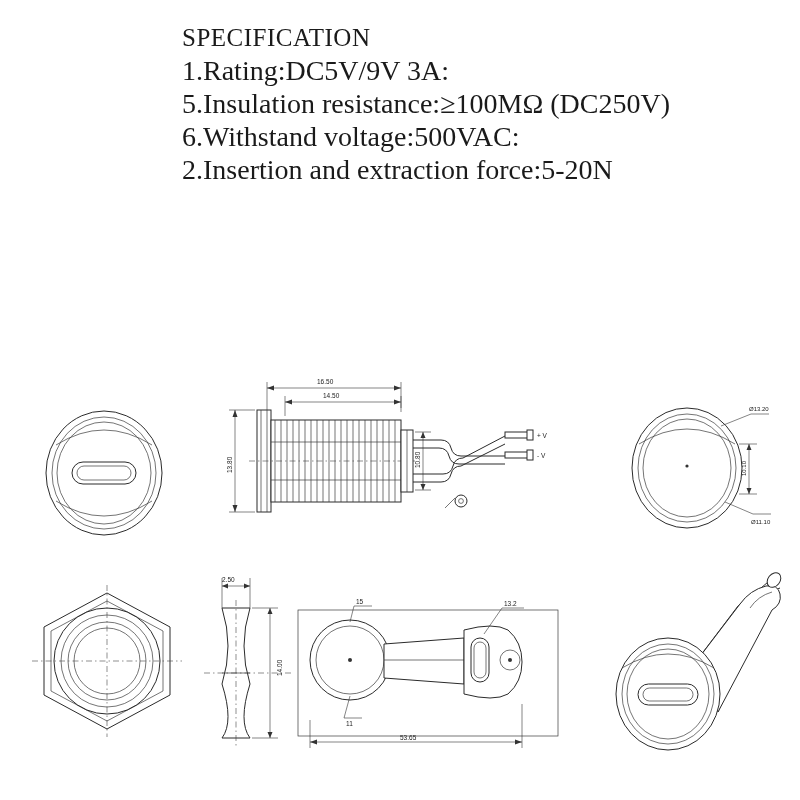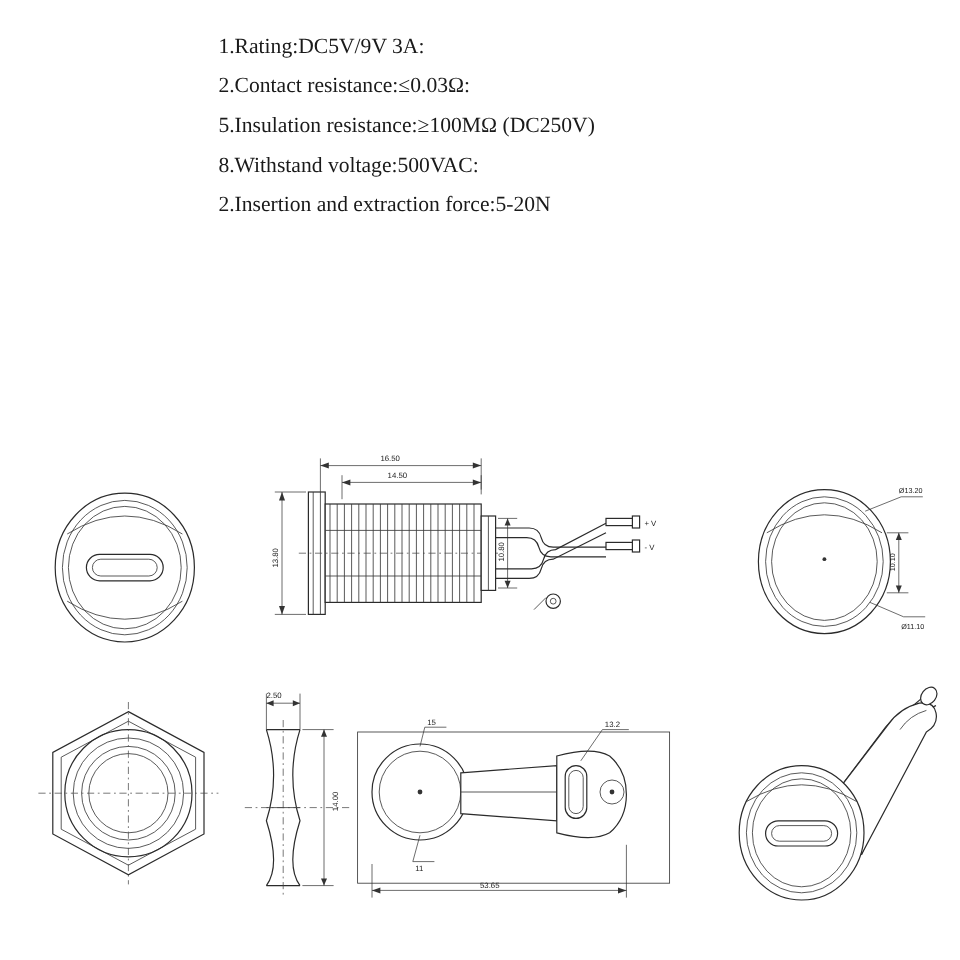--- a/index.html
+++ b/index.html
@@ -29,21 +29,21 @@
     top: 22px;
     width: 600px;
   }
   .spec-title {
     font-size: 25px;
     letter-spacing: 0.5px;
     line-height: 32px;
     font-family: "Liberation Serif", serif;
   }
   .spec-line {
-    font-size: 18px;
+    font-size: 28px;
     line-height: 33px;
     white-space: nowrap;
     font-family: "Liberation Serif", serif;
   }
 
   
   .fig {
     position: absolute;
   }
   svg { display:block; overflow: visible; }
@@ -62,24 +62,24 @@
     font-size: 6px;
     fill: #222;
   }
 </style>
 </head>
 <body>
 
 <div id="page">
 
   <div class="spec-block">
+    <div class="spec-title">SPECIFICATION</div>
     <div class="spec-line">1.Rating:DC5V/9V 3A:</div>
-    <div class="spec-line">2.Contact resistance:≤0.03Ω:</div>
     <div class="spec-line">5.Insulation resistance:≥100MΩ (DC250V)</div>
-    <div class="spec-line">8.Withstand voltage:500VAC:</div>
+    <div class="spec-line">6.Withstand voltage:500VAC:</div>
     <div class="spec-line">2.Insertion and extraction force:5-20N</div>
   </div>
 
   <div class="fig" style="left:28px; top:405px;">
     <svg width="160" height="140" viewBox="0 0 160 140">
 
       <ellipse cx="76" cy="68" rx="58" ry="62" class="ln fillw"></ellipse>
       <ellipse cx="76" cy="68" rx="52" ry="56" class="ln-thin"></ellipse>
       <ellipse cx="76" cy="68" rx="47" ry="51" class="ln-thin"></ellipse>
 

